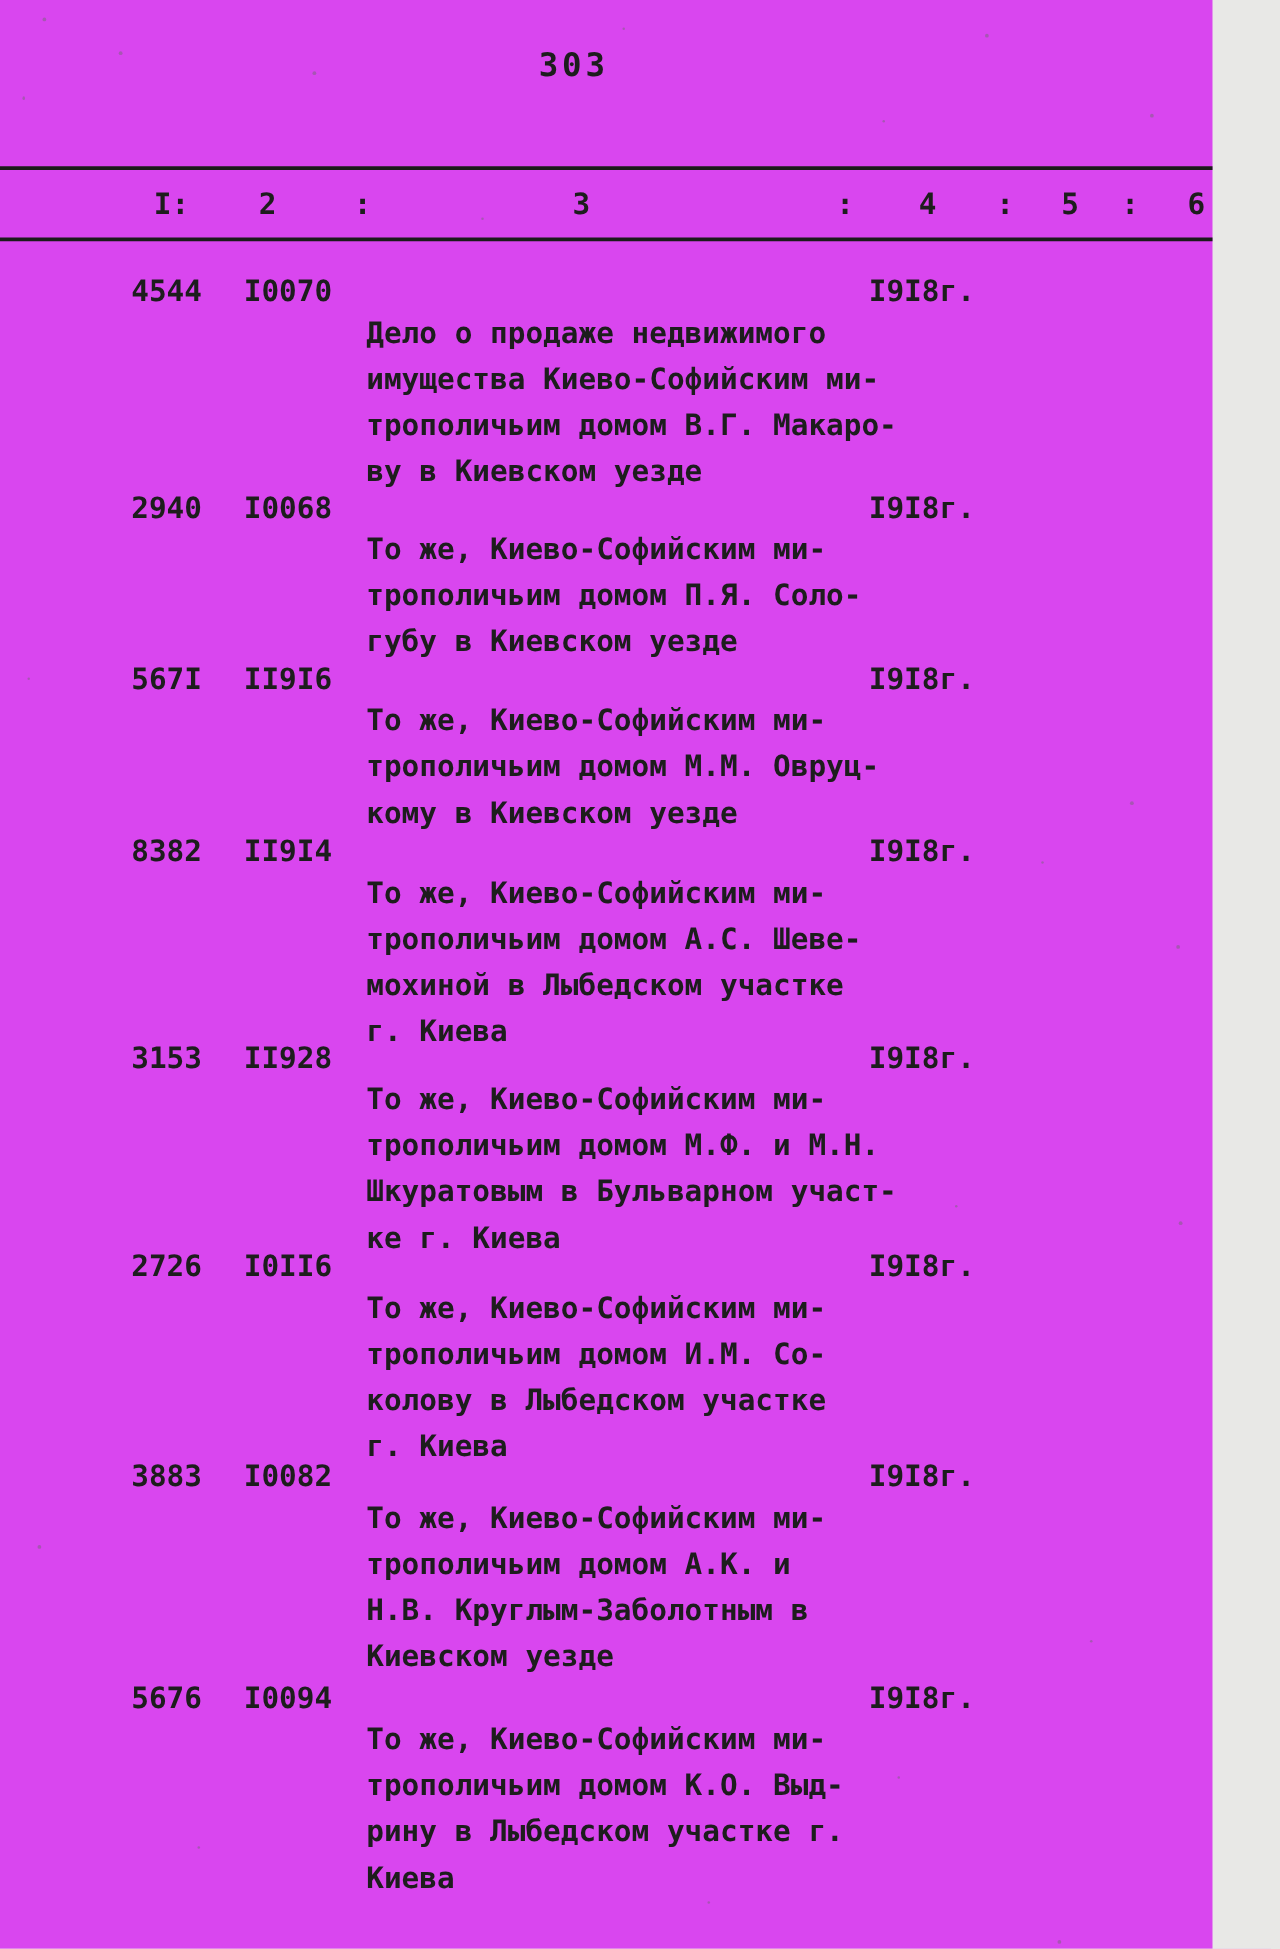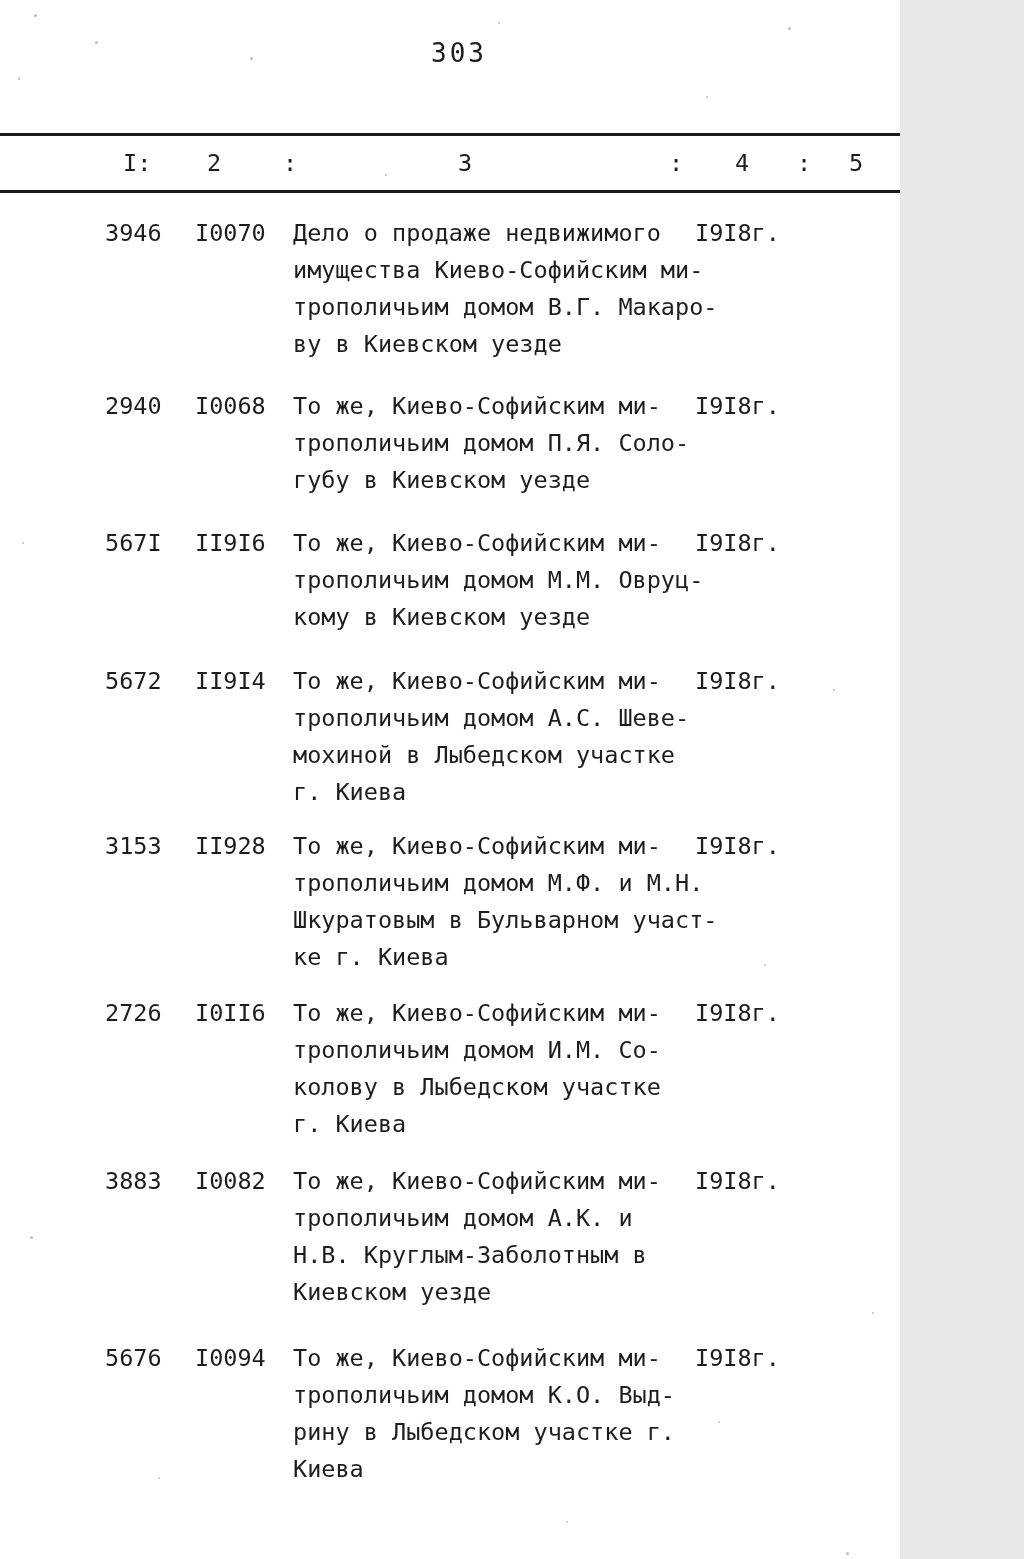--- a/index.html
+++ b/index.html
@@ -1,23 +1,23 @@
 <!DOCTYPE html>
 <html><head>
 <meta charset="utf-8">
 <style>
   html, body { margin: 0; padding: 0; background: #e8e8e6; }
   .page {
     position: relative;
-    width: 900px;
+    width: 970px;
     height: 1559px;
-    background: #ffffff;
+    background: #d946ef;
     overflow: hidden;
     font-family: "DejaVu Sans Mono", "Liberation Mono", monospace;
-    font-weight: normal;
+    font-weight: bold;
     color: #1d1d1d;
   }
   .page-number {
     position: absolute;
     left: 431px;
     top: 38px;
     font-size: 26px;
     letter-spacing: 3px;
   }
   .rule {
@@ -50,21 +50,21 @@
     font-size: 23.5px;
     line-height: 37px;
   }
   .c {
     position: absolute;
     top: 0;
     white-space: pre-line;
   }
   .no   { left: 105px; }
   .old  { left: 195px; }
-  .desc { left: 293px; width: 440px; }
+  .desc { left: 293px; width: 440px; margin-top: 33px; }
   .year { left: 695px; }
   .r0 { top: 215px;  }
   .r1 { top: 388px;  }
   .r2 { top: 525px;  }
   .r3 { top: 663px;  }
   .r4 { top: 828px;  }
   .r5 { top: 995px;  }
   .r6 { top: 1163px; }
   .r7 { top: 1340px; }
   .speck {
@@ -92,21 +92,21 @@
     <span class="hc6">4</span>
     <span class="hc7">:</span>
     <span class="hc8">5</span>
     <span class="hc9">:</span>
     <span class="hc10">6</span>
   </div>
 
   <div class="rule rule-mid"></div>
 
   <div class="row r0">
-    <span class="c no">3946</span>
+    <span class="c no">4544</span>
     <span class="c old">I0070</span>
     <span class="c desc">Дело о продаже недвижимого
 имущества Киево-Софийским ми-
 трополичьим домом В.Г. Макаро-
 ву в Киевском уезде</span>
     <span class="c year">I9I8г.</span>
   </div>
 
   <div class="row r1">
     <span class="c no">2940</span>
@@ -120,21 +120,21 @@
   <div class="row r2">
     <span class="c no">567I</span>
     <span class="c old">II9I6</span>
     <span class="c desc">То же, Киево-Софийским ми-
 трополичьим домом М.М. Овруц-
 кому в Киевском уезде</span>
     <span class="c year">I9I8г.</span>
   </div>
 
   <div class="row r3">
-    <span class="c no">5672</span>
+    <span class="c no">8382</span>
     <span class="c old">II9I4</span>
     <span class="c desc">То же, Киево-Софийским ми-
 трополичьим домом А.С. Шеве-
 мохиной в Лыбедском участке
 г. Киева</span>
     <span class="c year">I9I8г.</span>
   </div>
 
   <div class="row r4">
     <span class="c no">3153</span>

